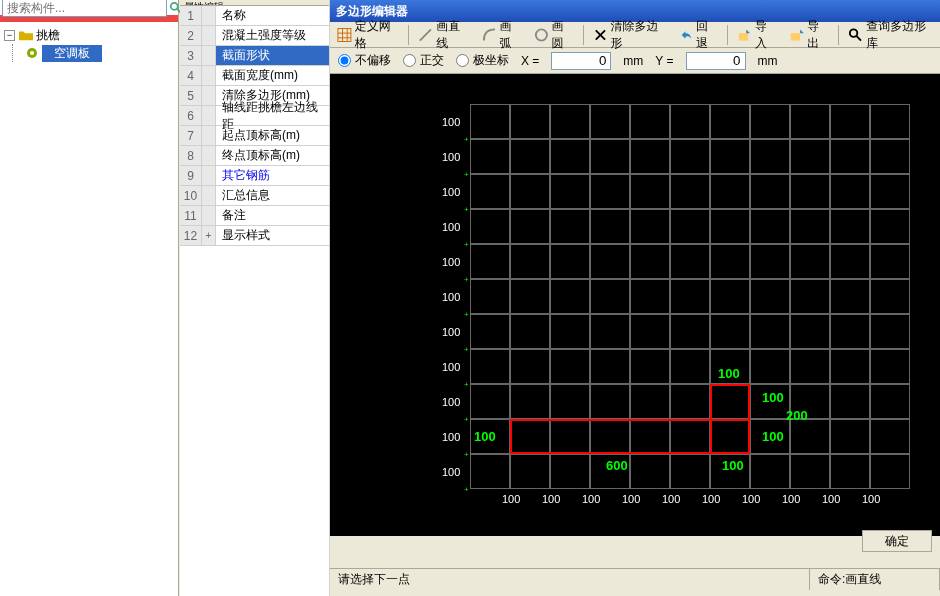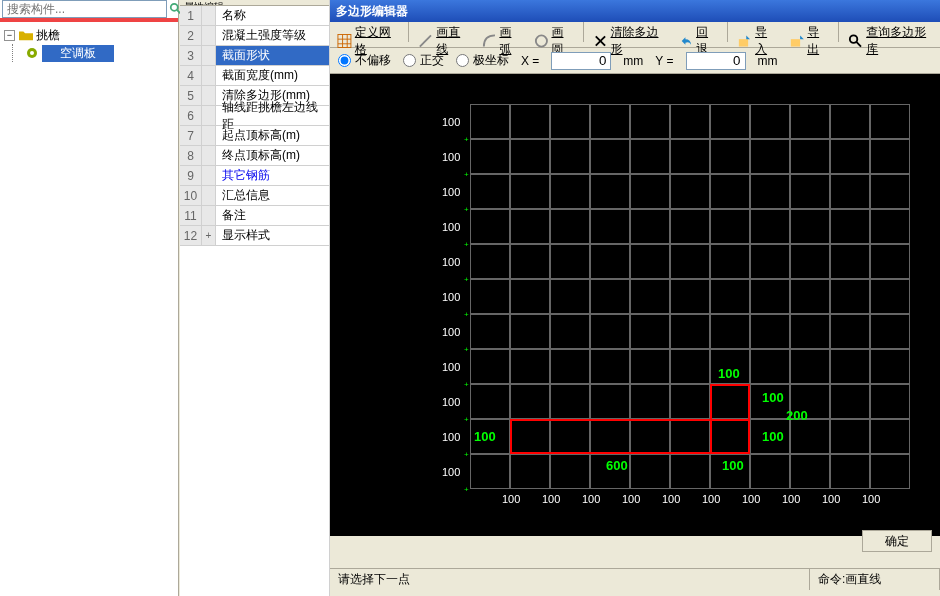--- a/index.html
+++ b/index.html
@@ -1,47 +1,47 @@
 <!DOCTYPE html>
 <html><head>
   <meta charset="utf-8">
   <style>
     * { margin: 0; padding: 0; box-sizing: border-box; }
     body { font-family: "Microsoft YaHei", SimSun, sans-serif; font-size: 12px; background: #ece9d8; width: 940px; height: 596px; overflow: hidden; position: relative; }
     
     
     .left-panel { position: absolute; left: 0; top: 0; width: 179px; height: 596px; background: #fff; border-right: 1px solid #aca899; }
-    .search-bar { height: 22px; border-bottom: 4px solid #ef4444; display: flex; align-items: center; padding: 0 2px; }
+    .search-bar { height: 22px; border-bottom: 7px solid #ef4444; display: flex; align-items: center; padding: 0 2px; }
     .search-input { flex: 1; border: 1px solid #7f9db9; height: 18px; padding: 0 4px; font-size: 12px; color: #999; }
     .search-icon { width: 18px; height: 18px; margin-left: 2px; display: flex; align-items: center; justify-content: center; cursor: pointer; }
     .tree { padding: 4px 0 0 4px; }
     .tree-row { display: flex; align-items: center; height: 18px; }
     .tree-toggle { width: 11px; height: 11px; border: 1px solid #919191; display: flex; align-items: center; justify-content: center; font-size: 9px; margin-right: 4px; cursor: pointer; background: #fff; }
     .tree-icon { width: 14px; height: 12px; margin-right: 3px; }
     .folder { fill: #d8b000; }
     .tree-label { font-size: 12px; }
-    .tree-selected { background: #316ac5; color: #fff; padding: 0 18px; }
+    .tree-selected { background: #316ac5; color: #fff; padding: 0 12px; }
     .tree-dotted { border-left: 1px dotted #808080; margin-left: 8px; padding-left: 12px; }
     
     
     .mid-panel { position: absolute; left: 180px; top: 0; width: 150px; height: 596px; background: #fff; border-right: 1px solid #d0d0d0; }
     .mid-header-tab { height: 6px; background: #ece9d8; border-bottom: 1px solid #aca899; font-size: 10px; padding-left: 4px; overflow: hidden; }
     .mid-header { height: 24px; display: flex; align-items: center; padding-left: 30px; font-size: 12px; color: #000; font-weight: bold; border-bottom: 1px solid #d0d0d0; background: #f0f0f0; }
     .prop-row { display: flex; height: 20px; border-bottom: 1px solid #d0d0d0; }
     .prop-num { width: 22px; display: flex; align-items: center; justify-content: center; background: #e8e8e8; border-right: 1px solid #d0d0d0; color: #666; }
     .prop-expand { width: 14px; display: flex; align-items: center; justify-content: center; background: #e8e8e8; border-right: 1px solid #d0d0d0; color: #666; font-size: 10px; }
     .prop-name { flex: 1; display: flex; align-items: center; padding-left: 6px; }
     .prop-row.selected { background: #316ac5; }
     .prop-row.selected .prop-name { color: #fff; }
     .prop-link { color: #0000ee; }
     
     
     .right-panel { position: absolute; left: 330px; top: 0; width: 610px; height: 596px; background: #ece9d8; }
     .titlebar { height: 22px; background: linear-gradient(to bottom, #3b77dd, #1e4db7); color: #fff; font-weight: bold; display: flex; align-items: center; padding-left: 6px; font-size: 12px; }
-    .toolbar { height: 26px; background: #ece9d8; border-bottom: 1px solid #aca899; display: flex; align-items: flex-start; padding: 0 4px; gap: 6px; text-decoration: underline; }
+    .toolbar { height: 26px; background: #ece9d8; border-bottom: 1px solid #aca899; display: flex; align-items: center; padding: 0 4px; gap: 6px; }
     .tb-item { display: flex; align-items: center; gap: 3px; cursor: pointer; padding: 2px 3px; }
     .tb-icon { width: 16px; height: 16px; }
     .tb-sep { width: 1px; height: 20px; background: #aca899; }
     
     .radiobar { height: 26px; background: #ece9d8; border-bottom: 1px solid #aca899; display: flex; align-items: center; padding: 0 8px; gap: 12px; }
     .radio-item { display: flex; align-items: center; gap: 4px; }
     .radio-item input { margin: 0; }
     .coord-input { width: 60px; height: 18px; border: 1px solid #7f9db9; background: #fff; text-align: right; padding-right: 4px; }
     
     .canvas-area { position: absolute; top: 74px; left: 0; right: 0; bottom: 60px; background: #000; overflow: hidden; }

